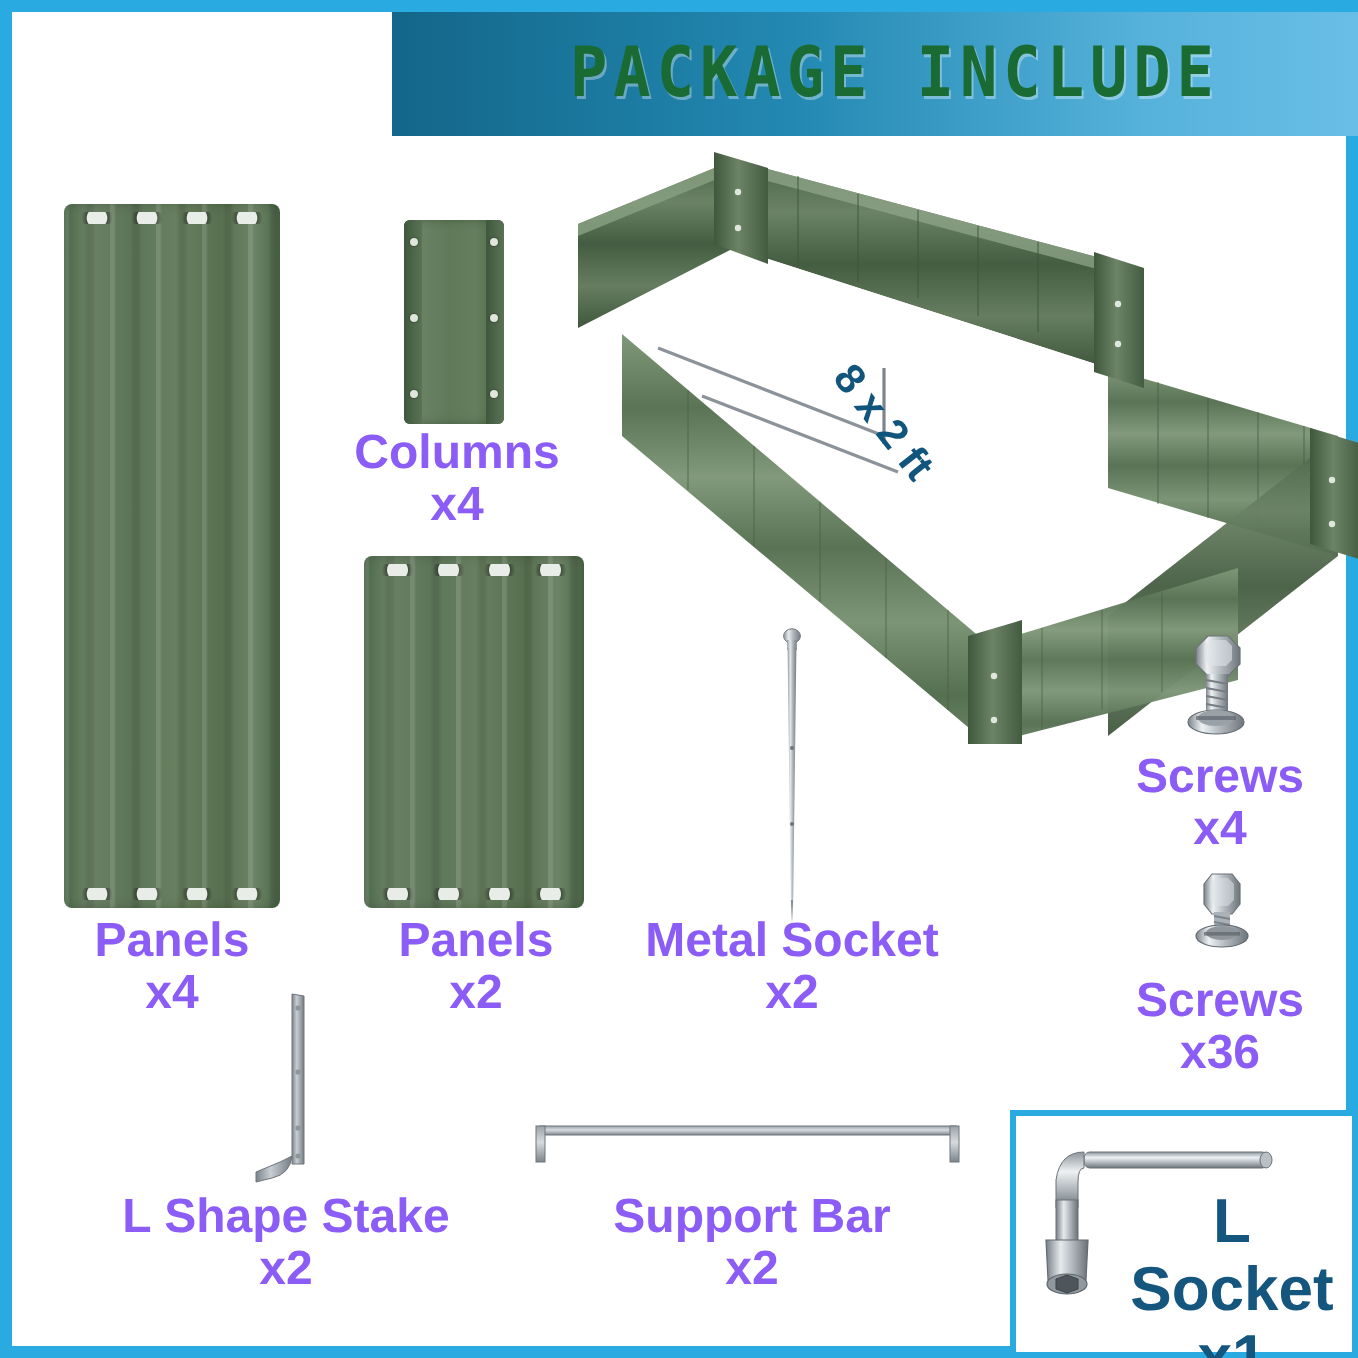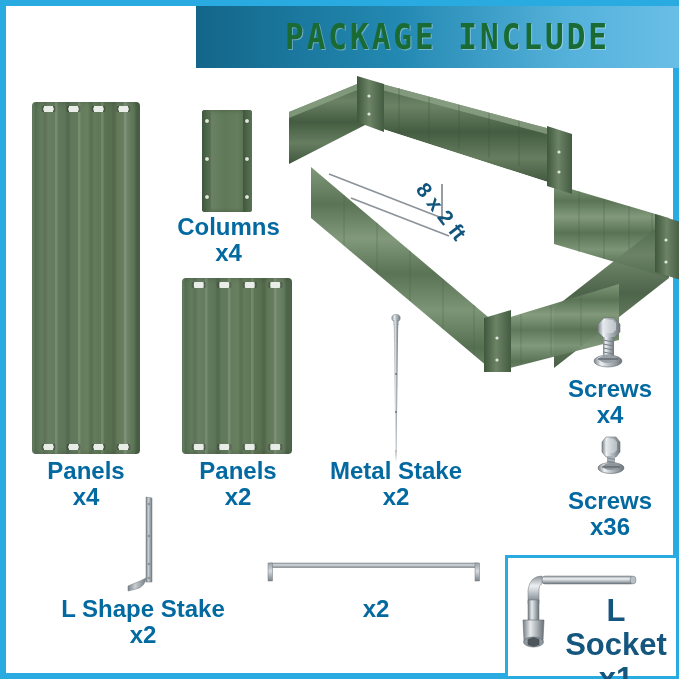--- a/index.html
+++ b/index.html
@@ -12,21 +12,21 @@
   .banner{position:absolute;left:190px;top:0px;width:503px;height:62px;
           background:linear-gradient(90deg,#136689 0%,#2389b2 40%,#56b2db 75%,#6cc0e8 100%);}
   .banner-title{position:absolute;left:0;top:0;width:100%;height:100%;
           display:flex;align-items:center;justify-content:center;
           font-family:"DejaVu Sans Mono","Liberation Mono",monospace;
           font-weight:bold;font-size:31px;letter-spacing:3px;color:#1a6b33;
           text-shadow:1px 1px 0 rgba(255,255,255,.35);
           transform:scaleY(1.12);}
 
   
-  .lbl{position:absolute;text-align:center;color:#0369a1;font-weight:bold;
+  .lbl{position:absolute;text-align:center;color:#8b5cf6;font-weight:bold;
        line-height:1.08;font-family:"Liberation Sans",sans-serif;}
   .lbl .n{display:block;}
 
   
   .panel{position:absolute;border-radius:4px;
      background:
        repeating-linear-gradient(90deg,
          rgba(255,255,255,.13) 0px, rgba(255,255,255,.13) 2px,
          rgba(0,0,0,.00) 3px,  rgba(0,0,0,.00) 10px,
          rgba(0,0,0,.10) 12px, rgba(0,0,0,.10) 14px,
@@ -225,21 +225,21 @@
       </defs>
       <ellipse cx="10" cy="6" rx="4.2" ry="3.6" fill="url(#gSil)" stroke="#6f777d" stroke-width=".5"></ellipse>
       <rect x="7.6" y="8" width="4.8" height="5" fill="url(#gSil)"></rect>
       <polygon points="7.8,12 12.2,12 10.6,138 9.4,138" fill="url(#gSil)"></polygon>
       <polygon points="9.4,138 10.6,138 10,150" fill="#8a9298"></polygon>
       <circle cx="10" cy="62" r="1" fill="#6d757b"></circle>
       <circle cx="10" cy="100" r="1" fill="#6d757b"></circle>
     </svg>
   </div>
   <div class="lbl" style="left:306px;top:452px;width:168px;font-size:24px;">
-    <span>Metal Stake</span>
+    <span>Metal Socket</span>
     <span class="n">x2</span>
   </div>
 
   <div class="screw" style="left:578px;top:308px;width:46px;height:60px;">
     <svg width="46" height="60" viewBox="0 0 46 60">
       <defs>
         <linearGradient id="gBolt" x1="0" y1="0" x2="1" y2="0">
           <stop offset="0%" stop-color="#7d858b"></stop>
           <stop offset="25%" stop-color="#eef1f3"></stop>
           <stop offset="55%" stop-color="#b4bcc2"></stop>
@@ -319,20 +319,21 @@
           <stop offset="45%" stop-color="#d6dbdf"></stop>
           <stop offset="100%" stop-color="#7d858b"></stop>
         </linearGradient>
       </defs>
       <rect x="6" y="5" width="208" height="4.5" fill="url(#gBar)" stroke="#6f777d" stroke-width=".5"></rect>
       <rect x="4" y="5" width="4.5" height="18" fill="url(#gBar)" stroke="#6f777d" stroke-width=".5"></rect>
       <rect x="211" y="5" width="4.5" height="18" fill="url(#gBar)" stroke="#6f777d" stroke-width=".5"></rect>
     </svg>
   </div>
   <div class="lbl" style="left:264px;top:590px;width:212px;font-size:24px;">
+    <span>Support Bar</span>
     <span class="n">x2</span>
   </div>
 
   <div class="socket-box">
     <svg width="130" height="90" viewBox="0 0 130 90" style="position:absolute;left:4px;top:6px;">
       <defs>
         <linearGradient id="gSoc" x1="0" y1="0" x2="0" y2="1">
           <stop offset="0%" stop-color="#8d959b"></stop>
           <stop offset="35%" stop-color="#eef1f3"></stop>
           <stop offset="70%" stop-color="#a9b1b7"></stop>

